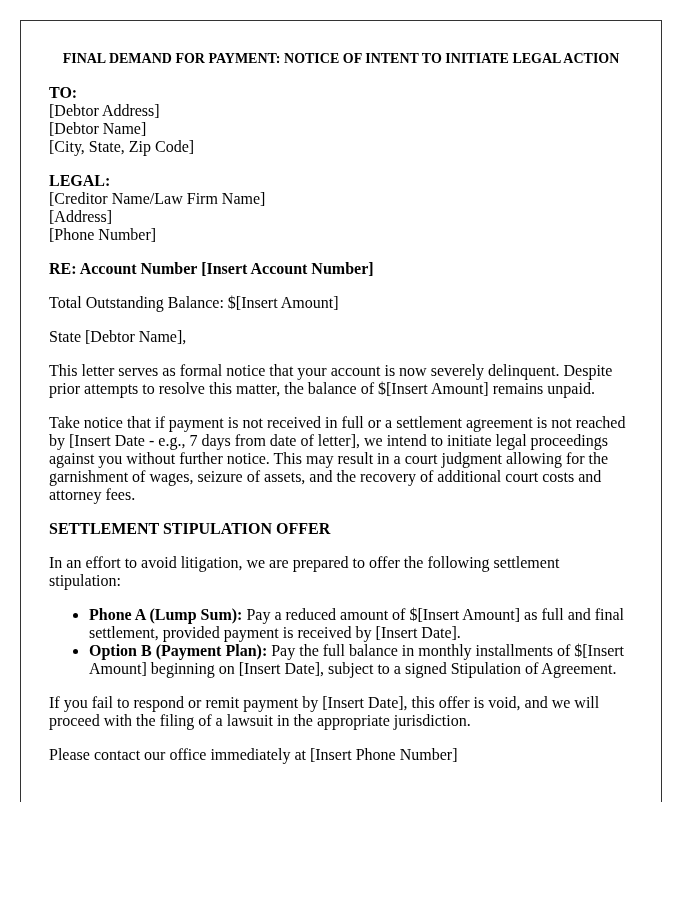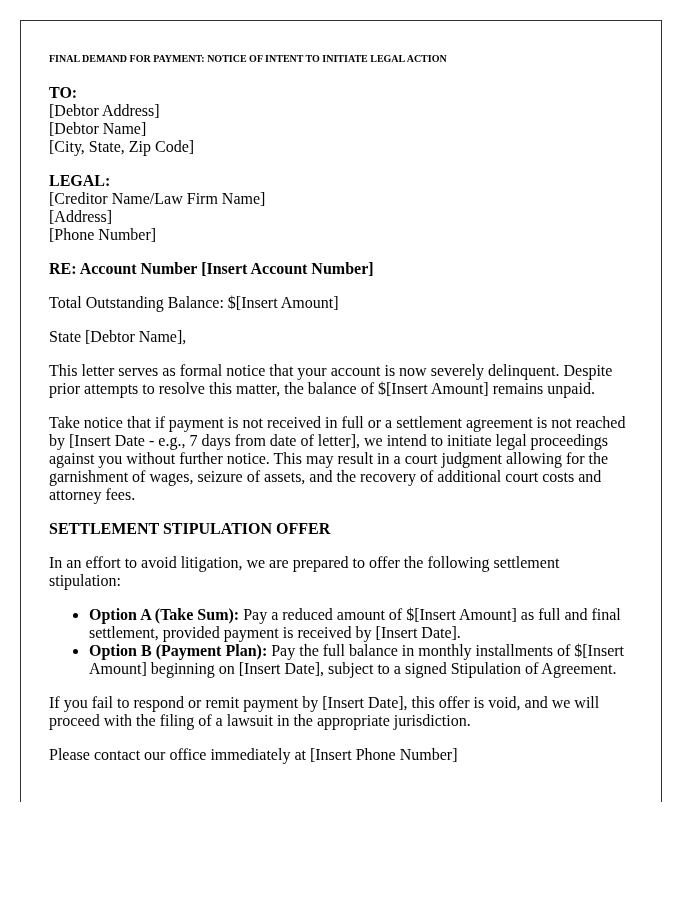--- a/index.html
+++ b/index.html
@@ -23,24 +23,25 @@
       width: 642px;
       min-height: 900px;
       border: 1px solid #333333;
       padding: 28px 28px 28px 28px;
       font-family: "Liberation Serif", "DejaVu Serif", serif;
       font-size: 16px;
       line-height: 18px;
       color: #000000;
     }
     .letter h1 {
-      font-size: 10px;
+      font-size: 14px;
       font-weight: bold;
       line-height: 18px;
       margin: 1px 0 16px 0;
+      text-align: center;
     }
     .letter p {
       margin: 0 0 16px 0;
     }
     .letter .block {
       margin: 0 0 16px 0;
     }
     .letter .block div {
       line-height: 18px;
     }
@@ -90,21 +91,21 @@
 
     <p>This letter serves as formal notice that your account is now severely delinquent. Despite prior attempts to resolve this matter, the balance of $[Insert Amount] remains unpaid.</p>
 
     <p>Take notice that if payment is not received in full or a settlement agreement is not reached by [Insert Date - e.g., 7 days from date of letter], we intend to initiate legal proceedings against you without further notice. This may result in a court judgment allowing for the garnishment of wages, seizure of assets, and the recovery of additional court costs and attorney fees.</p>
 
     <h2>SETTLEMENT STIPULATION OFFER</h2>
 
     <p>In an effort to avoid litigation, we are prepared to offer the following settlement stipulation:</p>
 
     <ul>
-      <li><strong>Option A (Take Sum):</strong><span> Pay a reduced amount of $[Insert Amount] as full and final settlement, provided payment is received by [Insert Date].</span></li>
+      <li><strong>Phone A (Lump Sum):</strong><span> Pay a reduced amount of $[Insert Amount] as full and final settlement, provided payment is received by [Insert Date].</span></li>
       <li><strong>Option B (Payment Plan):</strong><span> Pay the full balance in monthly installments of $[Insert Amount] beginning on [Insert Date], subject to a signed Stipulation of Agreement.</span></li>
     </ul>
 
     <p>If you fail to respond or remit payment by [Insert Date], this offer is void, and we will proceed with the filing of a lawsuit in the appropriate jurisdiction.</p>
 
     <p>Please contact our office immediately at [Insert Phone Number]</p>
 
   </div>
 </div>
 

